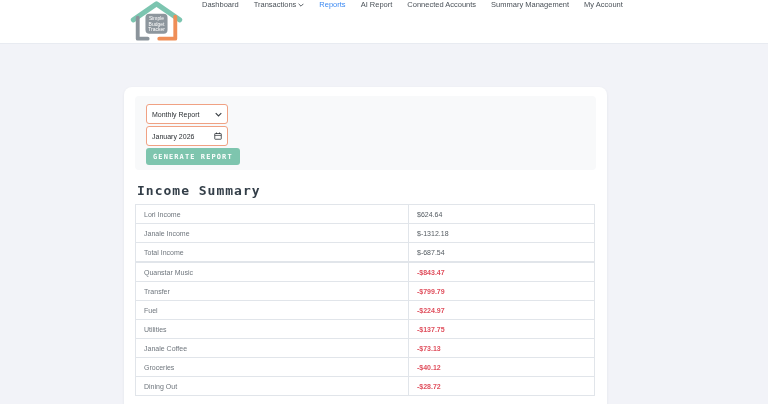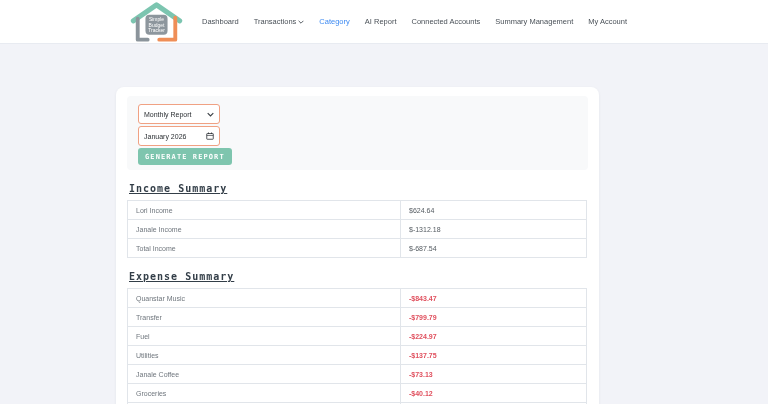--- a/index.html
+++ b/index.html
@@ -2,53 +2,53 @@
 <html style="--teal: #7ec5ae; --orange: #f0a183; --blue: #3d8af2; --red: #e0505e; --logo-gray: #8d969d; --logo-orange: #ef8e57;"><head>
 <meta charset="utf-8">
 <style>
   * { margin:0; padding:0; box-sizing:border-box; }
   html,body { width:768px; height:404px; overflow:hidden; }
   body { background:#f2f3f8; font-family:"Liberation Sans", sans-serif; }
 
   
   .topbar {
     height:44px; background:#fff; border-bottom:1px solid #e8ebf1;
-    display:flex; align-items:center; padding-left:128px;
+    display:flex; align-items:flex-start; padding-left:128px;
   }
   .logo { width:57px; height:42px; margin-right:17px; cursor:pointer; flex:0 0 auto; }
   .nav { display:flex; align-items:center; gap:15px; }
   .nav-link {
     font-size:7.5px; color:#4a5158; text-decoration:none; white-space:nowrap;
     display:flex; align-items:center; gap:2px; cursor:pointer; font-weight:500;
   }
   .nav-link.active { color:var(--blue,#3d8af2); }
 
   
-  .main { height:360px; padding:43px 0 0 116px; }
+  .main { height:360px; padding:43px 0 0 116px;margin-left:8px; }
   .card {
     width:483px; height:370px; background:#fff; border-radius:8px;
     box-shadow:0 1px 3px rgba(30,40,60,.07); padding:9px 11px;
   }
   .form-panel {
     background:#f8f9fa; border-radius:4px; height:74px; padding:8px 11px;
   }
   .ctrl {
     width:82px; height:20px; background:#fff; border:1px solid var(--orange,#f0a183);
     border-radius:3px; display:flex; align-items:center; justify-content:space-between;
     padding:0 5px; font-size:7px; color:#2b2f33; margin-bottom:2px; cursor:pointer;
   }
   .gen-btn {
     margin-top:1px; height:17px; padding:0 7px; border:none; border-radius:3px;
     background:var(--teal,#7ec5ae); color:#fdfefe;
     font-family:"DejaVu Sans Mono", monospace; font-size:7px; font-weight:bold;
     letter-spacing:1.1px; cursor:pointer; display:block;
   }
   .section-title {
-    font-family:"DejaVu Sans Mono", monospace; font-size:10px; font-weight:bold;
-    letter-spacing:1px; color:#333e48; margin:13px 1px 6px 2px;text-decoration:underline;
+    font-family:"DejaVu Sans Mono", monospace; font-size:13px; font-weight:bold;
+    letter-spacing:1px; color:#333e48; margin:13px 1px 6px 2px;
   }
   table { width:459px; border-collapse:collapse; table-layout:fixed; background:#fff; }
   col.c1 { width:273px; } col.c2 { width:186px; }
   td {
     border:1px solid #e1e5ea; font-size:7px; padding:5px 8px 5px 8px;
     color:#6f767d; height:19px; overflow:hidden; white-space:nowrap;
   }
   td.val { color:#545b61; }
   .expense td.val { color:var(--red,#e0505e); font-weight:bold; }
   .chev { flex:0 0 auto; }
@@ -69,21 +69,21 @@
     </svg>
   </div>
   <nav class="nav">
     <a class="nav-link">Dashboard</a>
     <a class="nav-link">
       <span>Transactions</span>
       <svg class="chev" width="6" height="4" viewBox="0 0 10 6">
           <path d="M1 1l4 4 4-4" stroke="#555b61" stroke-width="1.6" fill="none"></path>
         </svg>
     </a>
-    <a class="nav-link active">Category</a>
+    <a class="nav-link active">Reports</a>
     <a class="nav-link">AI Report</a>
     <a class="nav-link">Connected Accounts</a>
     <a class="nav-link">Summary Management</a>
     <a class="nav-link">My Account</a>
   </nav>
 </header>
 
 <main class="main">
   <div class="card">
 
@@ -124,21 +124,20 @@
             <td class="val">$-1312.18</td>
           </tr>
 
           <tr>
             <td>Total Income</td>
             <td class="val">$-687.54</td>
           </tr>
         </tbody>
     </table>
 
-    <h2 class="section-title">Expense Summary</h2>
     <table class="expense">
       <colgroup>
           <col class="c1">
           <col class="c2">
         </colgroup>
       <tbody>
 
           <tr>
             <td>Quanstar Music</td>
             <td class="val">-$843.47</td>

